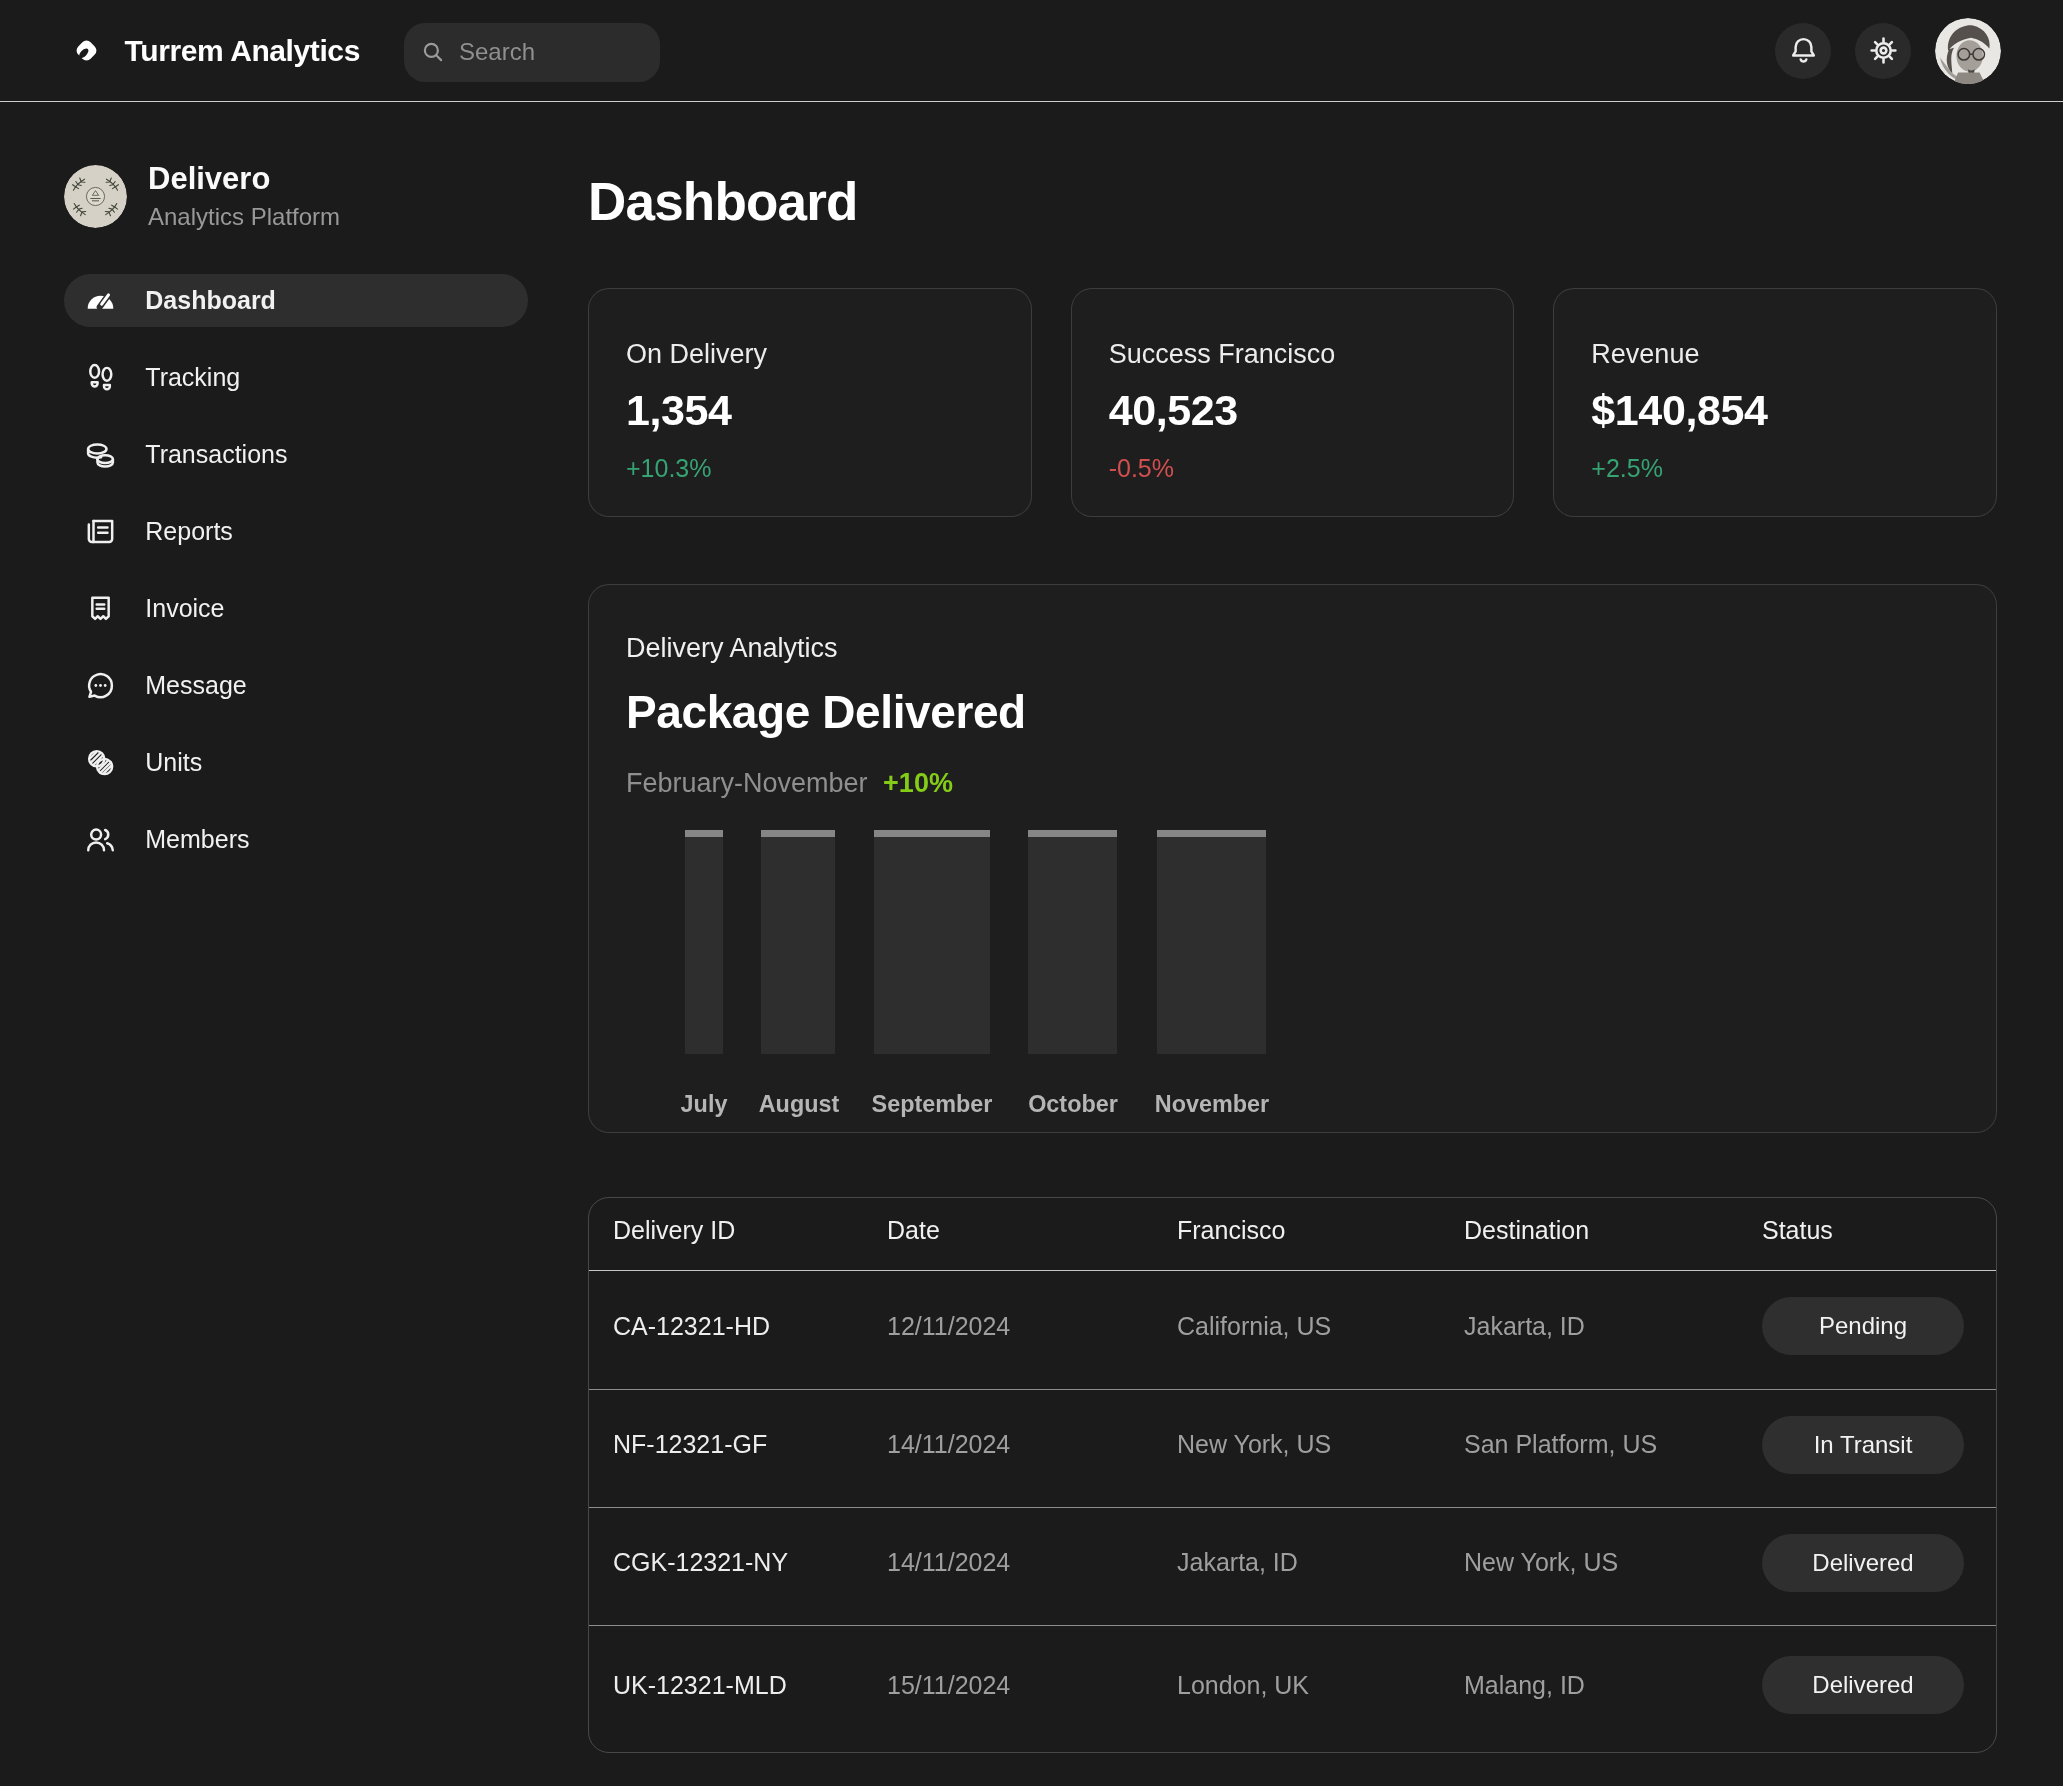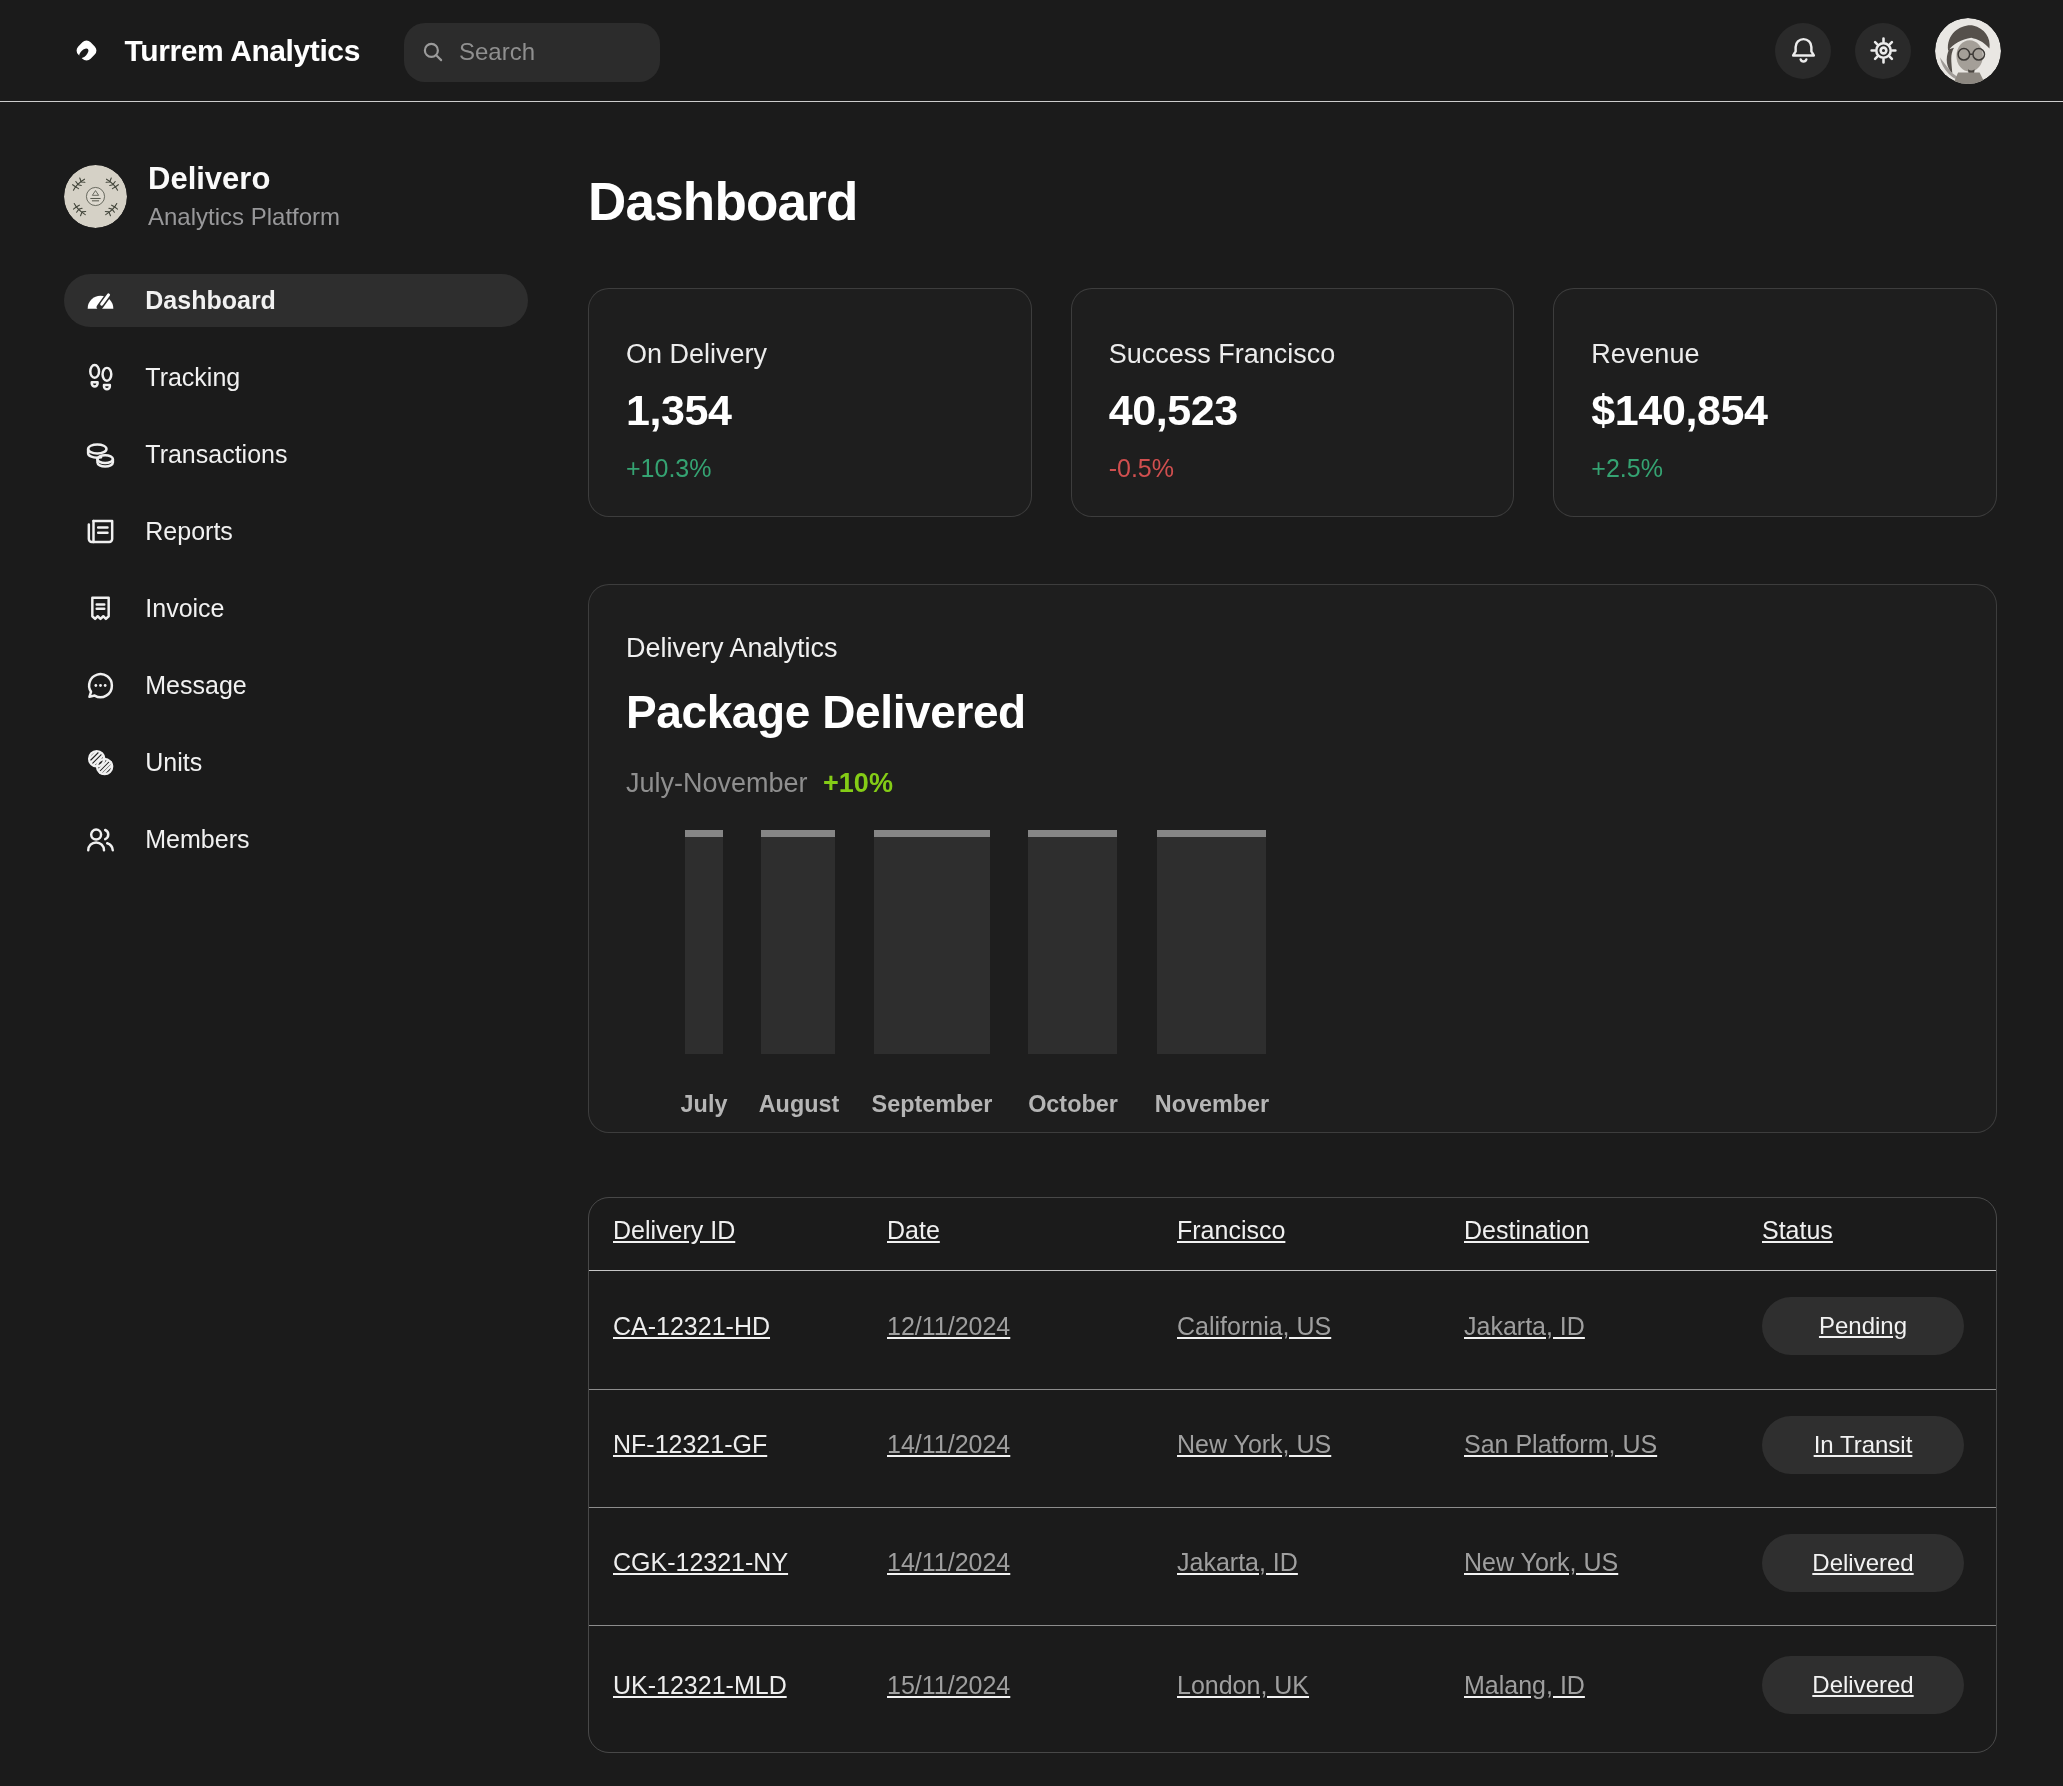--- a/index.html
+++ b/index.html
@@ -61,21 +61,21 @@
   .bars { position:relative; height:224px; margin-top:31px; }
   .bar { position:absolute; bottom:0; background:#2e2e2e; }
   .bar::before { content:""; position:absolute; top:0; left:0; right:0; height:7.3px; background:#868686; }
   .chart-labels { position:relative; height:27px; margin-top:37px; }
   .chart-month { position:absolute; transform:translateX(-50%); font-size:23.4px; font-weight:600;
                  color:#b5b5b5; white-space:nowrap; }
 
   
   .table-card { margin-top:64px; border:1.6px solid rgba(255,255,255,0.2); border-radius:21px; overflow:hidden; }
   .trow { display:grid; grid-template-columns:274px 290px 287px 298px 1fr;
-          align-items:center; padding:0 34px 8px 24px;text-decoration:underline; }
+          align-items:center; padding:0 34px 8px 24px; }
   .thead { height:73px; border-bottom:1.6px solid rgba(255,255,255,0.75); }
   .th { font-size:25px; font-weight:500; color:#f0f0f0; }
   .tr { height:118px; }
   .tr + .tr { border-top:1.6px solid rgba(255,255,255,0.5); }
   .tr:last-child { height:127px; }
   .td-id { font-size:25px; color:#ededed; }
   .td { font-size:25px; color:#9f9f9f; }
   .status-pill { width:202px; height:58px; border-radius:29px; background:#2f2f2f; border:none;
                  display:flex; align-items:center; justify-content:center; font-size:24px;
                  color:#f2f2f2; font-family:inherit; cursor:pointer; }
@@ -281,21 +281,21 @@
         <div class="stat-label">Revenue</div>
         <div class="stat-value">$140,854</div>
         <div class="stat-delta up">+2.5%</div>
       </div>
     </section>
 
     <section class="chart-card">
       <div class="chart-label">Delivery Analytics</div>
       <div class="chart-title">Package Delivered</div>
       <div class="chart-range">
-        <span class="range-text">July-November</span>
+        <span class="range-text">February-November</span>
         <span class="range-delta">+10%</span>
       </div>
 
       <div class="bars">
         <div class="bar" style="left: 59px; width: 38px; height: 224px; background: rgb(46, 46, 46);"></div>
         <div class="bar" style="left: 135px; width: 74px; height: 224px; background: rgb(46, 46, 46);"></div>
         <div class="bar" style="left: 248px; width: 116px; height: 224px; background: rgb(46, 46, 46);"></div>
         <div class="bar" style="left: 402px; width: 89px; height: 224px; background: rgb(46, 46, 46);"></div>
         <div class="bar" style="left: 531px; width: 109px; height: 224px; background: rgb(46, 46, 46);"></div>
       </div>

